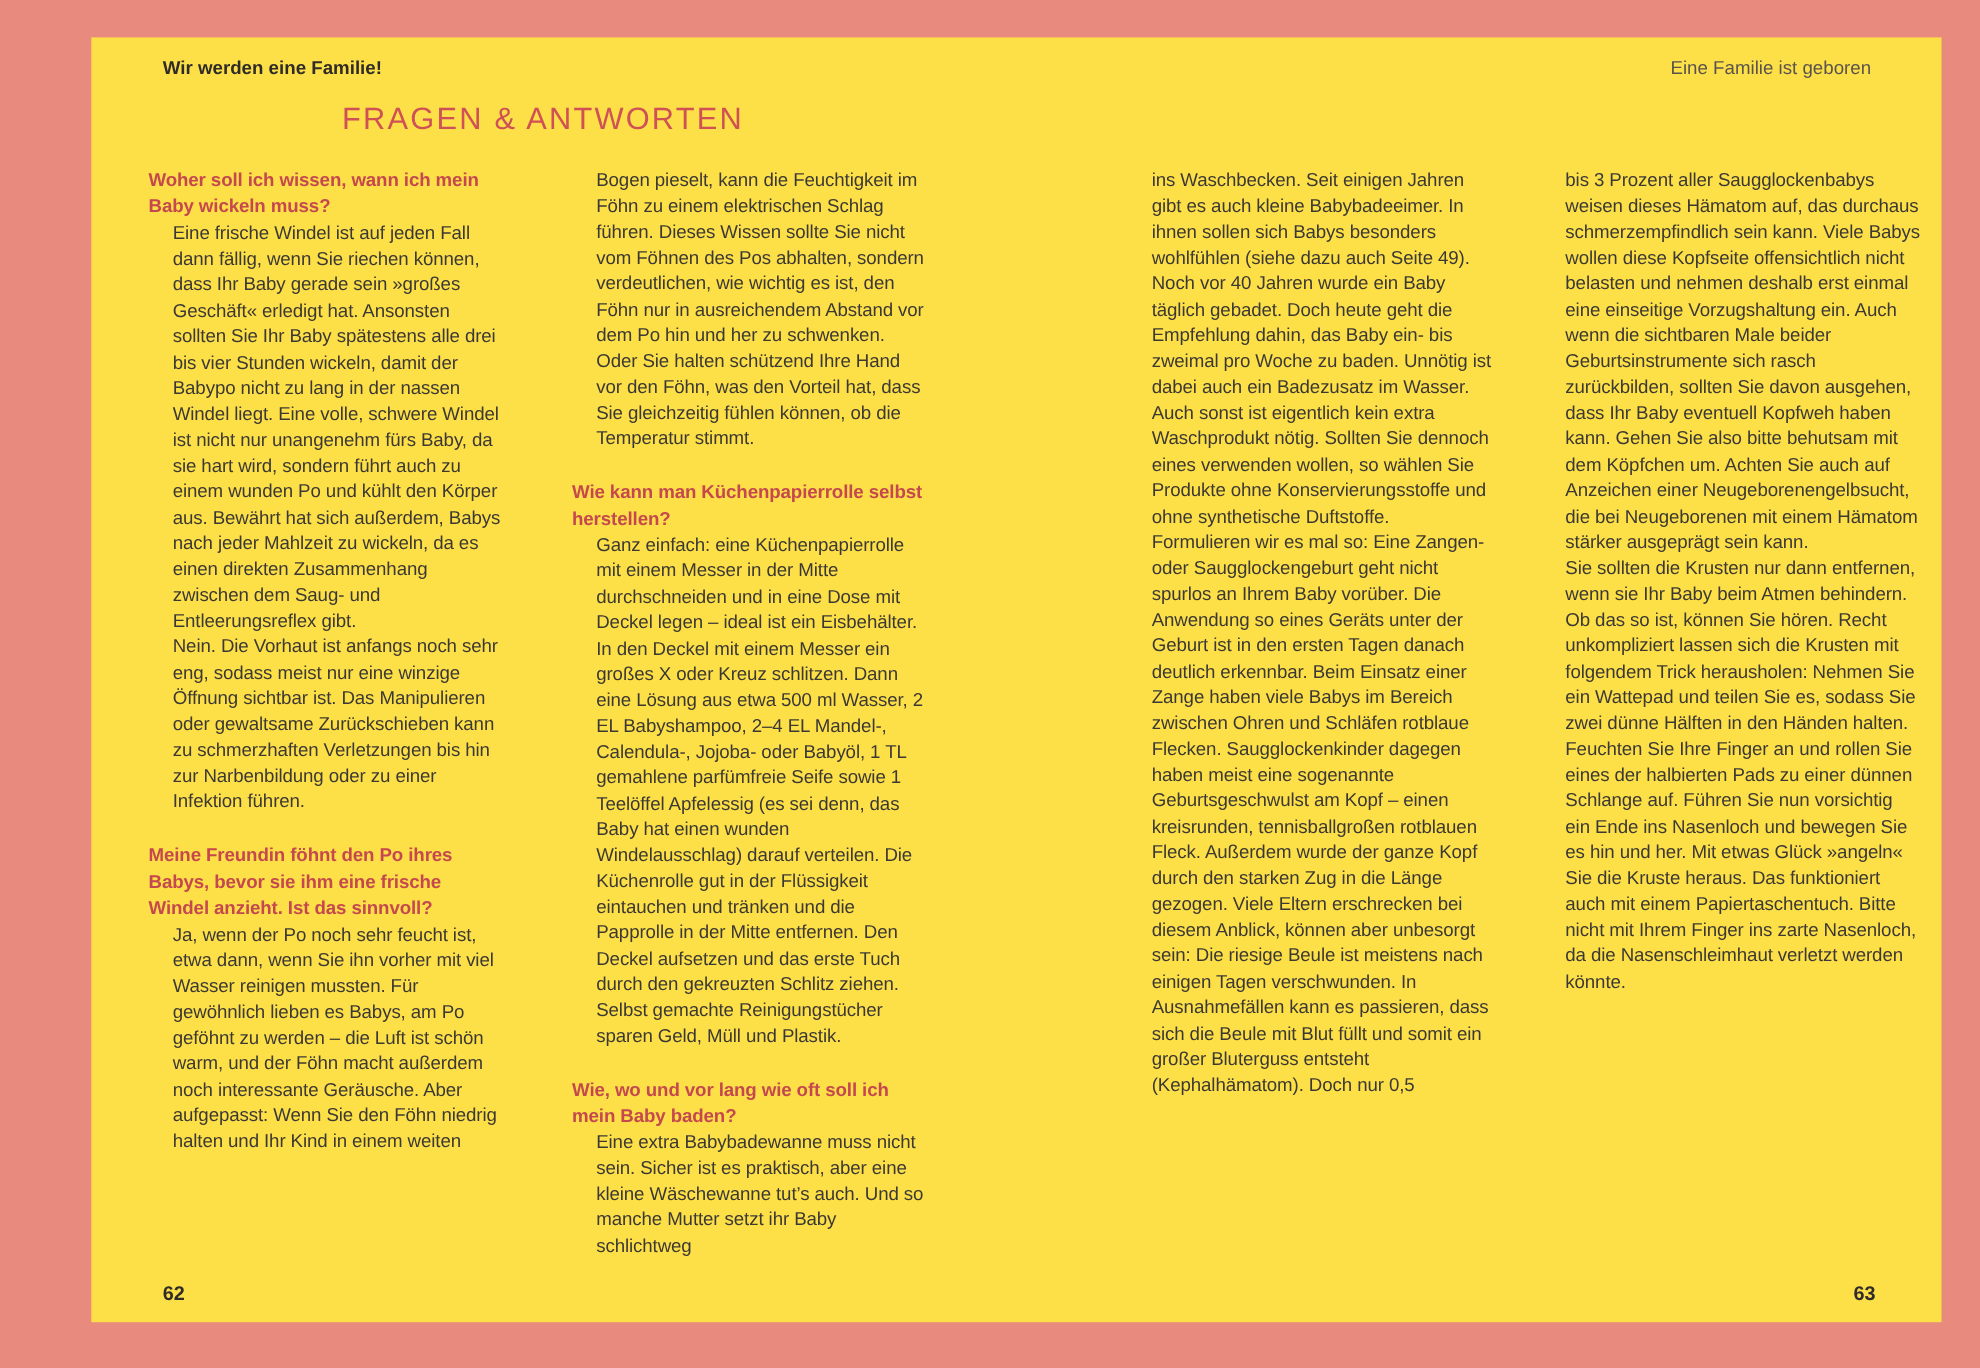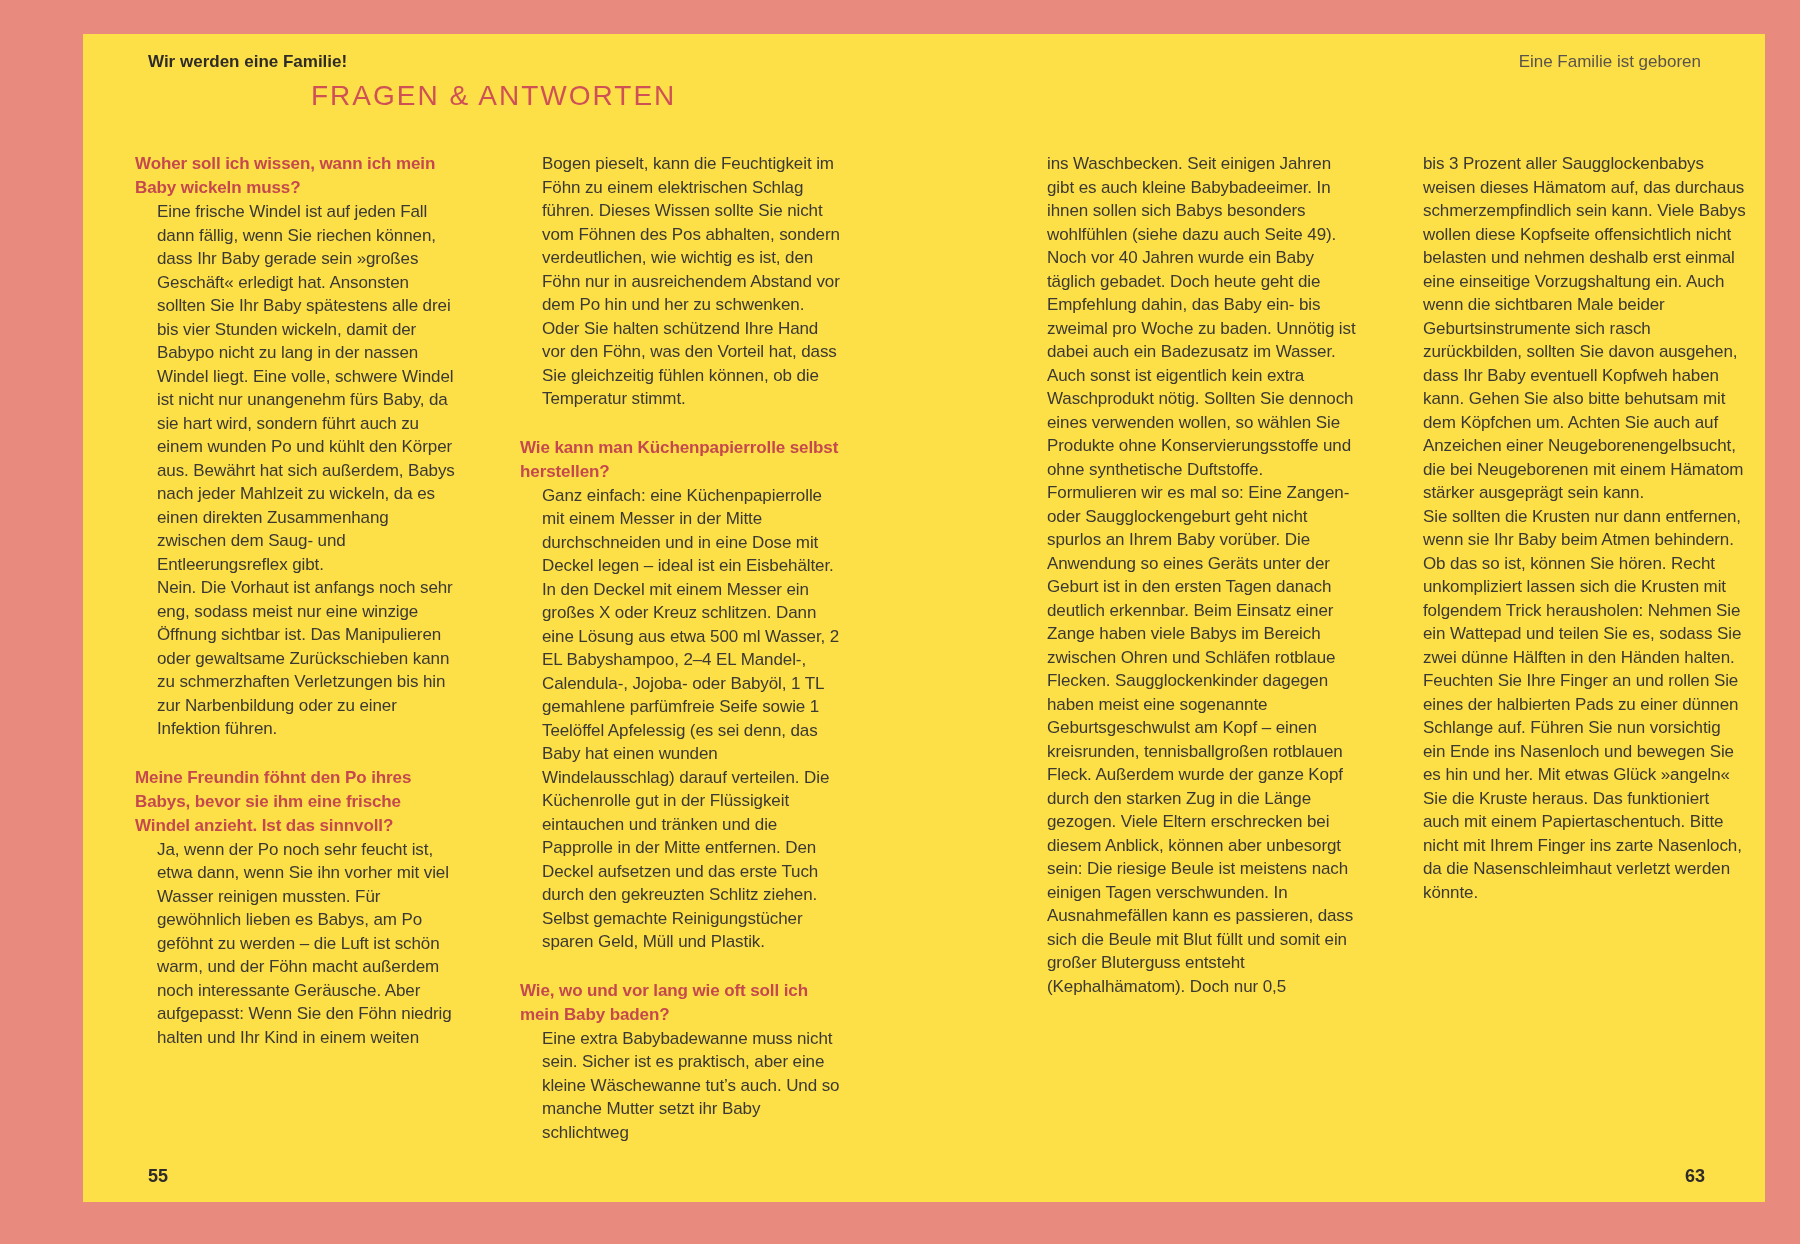--- a/index.html
+++ b/index.html
@@ -24,21 +24,21 @@
     position: absolute;
     top: 18px;
     font-size: 17px;
     color: #2f2b28;
   }
   .running-head.left  { left: 65px; font-weight: 700; }
   .running-head.right { right: 64px; font-weight: 400; color: #5a534d; }
 
   .section-title {
     position: absolute;
-    left: 228px; top: 46px;
+    left: 228px; top: 58px;
     font-size: 28px;
     font-weight: 400;
     letter-spacing: 2px;
     color: #cf5156;
     white-space: nowrap;
   }
 
   .col {
     position: absolute;
     top: 118px;
@@ -109,18 +109,18 @@
     <section class="col col3">
       <p class="cont">ins Waschbecken. Seit einigen Jahren gibt es auch kleine Babybadeeimer. In ihnen sollen sich Babys besonders wohlfühlen (siehe dazu auch Seite 49). Noch vor 40 Jahren wurde ein Baby täglich gebadet. Doch heute geht die Empfehlung dahin, das Baby ein- bis zweimal pro Woche zu baden. Unnötig ist dabei auch ein Badezusatz im Wasser. Auch sonst ist eigentlich kein extra Waschprodukt nötig. Sollten Sie dennoch eines verwenden wollen, so wählen Sie Produkte ohne Konservierungsstoffe und ohne synthetische Duftstoffe.</p>
       <p class="a">Formulieren wir es mal so: Eine Zangen- oder Saugglockengeburt geht nicht spurlos an Ihrem Baby vorüber. Die Anwendung so eines Geräts unter der Geburt ist in den ersten Tagen danach deutlich erkennbar. Beim Einsatz einer Zange haben viele Babys im Bereich zwischen Ohren und Schläfen rotblaue Flecken. Saugglockenkinder dagegen haben meist eine sogenannte Geburtsgeschwulst am Kopf – einen kreisrunden, tennisballgroßen rotblauen Fleck. Außerdem wurde der ganze Kopf durch den starken Zug in die Länge gezogen. Viele Eltern erschrecken bei diesem Anblick, können aber unbesorgt sein: Die riesige Beule ist meistens nach einigen Tagen verschwunden. In Ausnahmefällen kann es passieren, dass sich die Beule mit Blut füllt und somit ein großer Bluterguss entsteht (Kephalhämatom). Doch nur 0,5</p>
     </section>
 
     <section class="col col4">
       <p class="cont">bis 3 Prozent aller Saugglockenbabys weisen dieses Hämatom auf, das durchaus schmerzempfindlich sein kann. Viele Babys wollen diese Kopfseite offensichtlich nicht belasten und nehmen deshalb erst einmal eine einseitige Vorzugshaltung ein. Auch wenn die sichtbaren Male beider Geburtsinstrumente sich rasch zurückbilden, sollten Sie davon ausgehen, dass Ihr Baby eventuell Kopfweh haben kann. Gehen Sie also bitte behutsam mit dem Köpfchen um. Achten Sie auch auf Anzeichen einer Neugeborenengelbsucht, die bei Neugeborenen mit einem Hämatom stärker ausgeprägt sein kann.</p>
       <p class="a">Sie sollten die Krusten nur dann entfernen, wenn sie Ihr Baby beim Atmen behindern. Ob das so ist, können Sie hören. Recht unkompliziert lassen sich die Krusten mit folgendem Trick herausholen: Nehmen Sie ein Wattepad und teilen Sie es, sodass Sie zwei dünne Hälften in den Händen halten. Feuchten Sie Ihre Finger an und rollen Sie eines der halbierten Pads zu einer dünnen Schlange auf. Führen Sie nun vorsichtig ein Ende ins Nasenloch und bewegen Sie es hin und her. Mit etwas Glück »angeln« Sie die Kruste heraus. Das funktioniert auch mit einem Papiertaschentuch. Bitte nicht mit Ihrem Finger ins zarte Nasenloch, da die Nasenschleimhaut verletzt werden könnte.</p>
     </section>
 
-    <div class="pagenum left">55</div>
+    <div class="pagenum left">62</div>
 
     <div class="pagenum right">63</div>
 
   </div>
 </div>
 
 </body></html>

